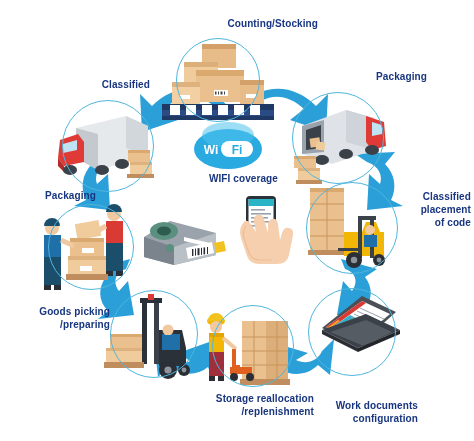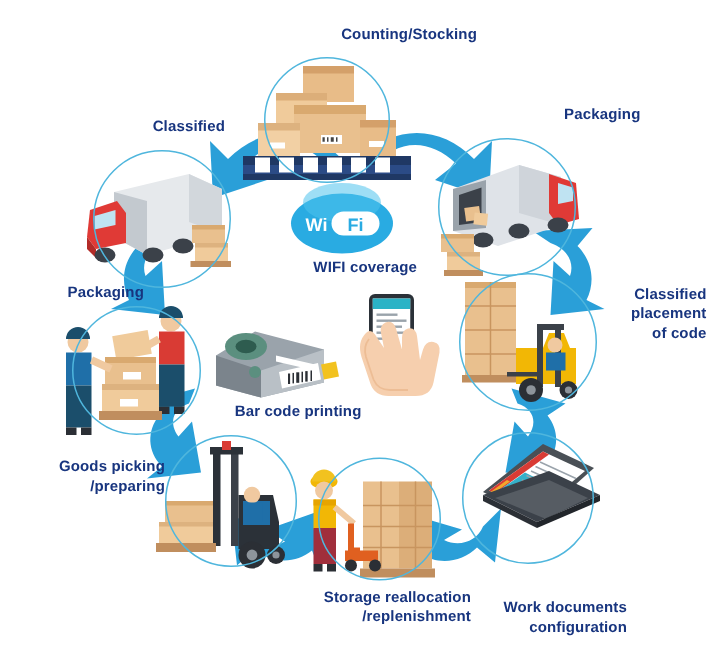--- a/index.html
+++ b/index.html
@@ -328,21 +328,20 @@
         <rect x="55" y="33.6" width="1" height="7"></rect>
         <rect x="57.5" y="33.2" width="2" height="7"></rect>
         <rect x="61" y="32.8" width="1" height="7"></rect>
         <rect x="63.5" y="32.4" width="1.6" height="7"></rect>
         <rect x="67" y="32" width="1" height="7"></rect>
       </g>
       <polygon points="74,28 84,26 86,36 76,38" fill="#f2c21f"></polygon>
       <circle cx="30" cy="33" r="4" fill="#5b8f7f"></circle>
     </svg>
   </div>
-  <div class="lbl" style="left:133px;top:268px;width:108px;">Bar code printing</div>
 
   <div class="node" style="left:234px;top:196px;width:80px;height:70px;">
     <svg width="80" height="70" viewBox="0 0 80 70">
 
       <rect x="12" y="0" width="30" height="52" rx="4" fill="#2b3138"></rect>
       <rect x="14.5" y="3" width="25" height="45" fill="#ffffff"></rect>
       <rect x="14.5" y="3" width="25" height="7" fill="#2bb3c6"></rect>
       <g fill="#9aa3ab">
         <rect x="17" y="13" width="14" height="1.6"></rect>
         <rect x="17" y="17" width="20" height="1.6"></rect>

